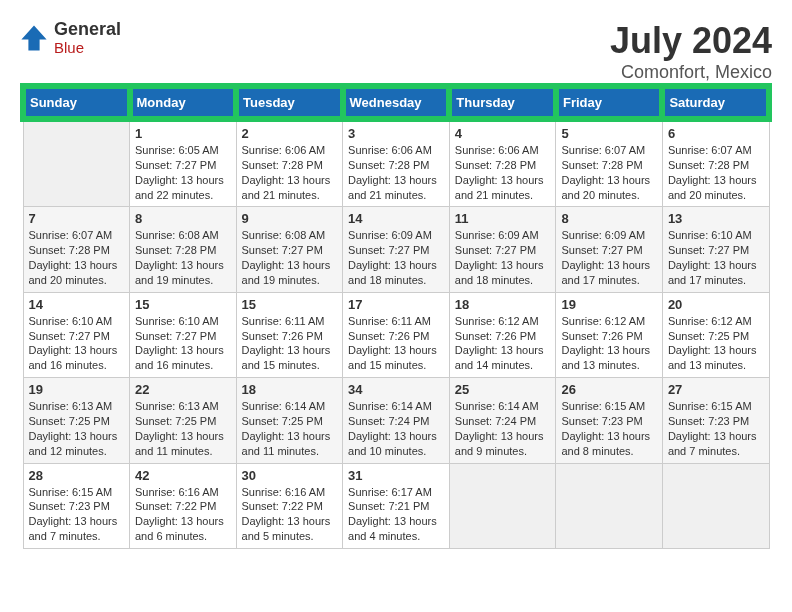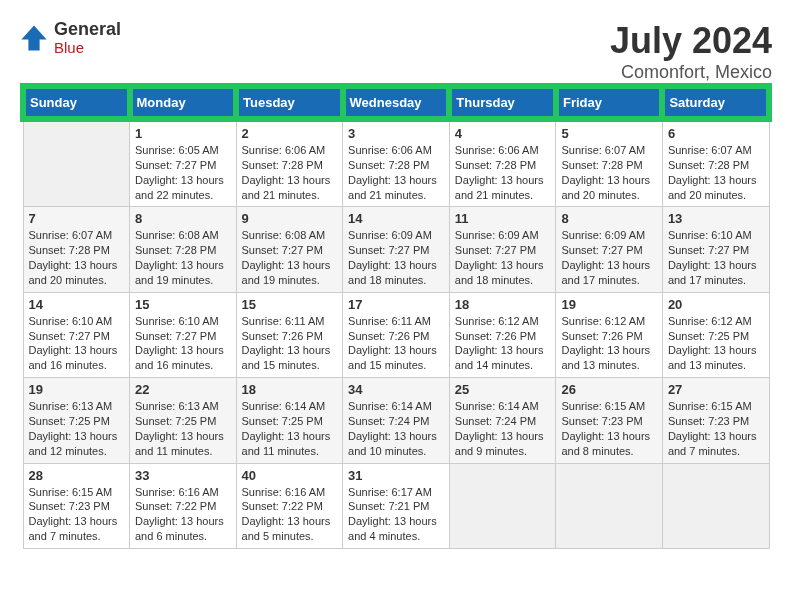--- a/index.html
+++ b/index.html
@@ -245,25 +245,25 @@
           <span class="day-number">27</span>
           <div class="cell-text">Sunrise: 6:15 AM<br>Sunset: 7:23 PM<br>Daylight: 13 hours and 7 minutes.</div>
         </td>
       </tr>
       <tr>
         <td>
           <span class="day-number">28</span>
           <div class="cell-text">Sunrise: 6:15 AM<br>Sunset: 7:23 PM<br>Daylight: 13 hours and 7 minutes.</div>
         </td>
         <td>
-          <span class="day-number">33</span>
+          <span class="day-number">42</span>
           <div class="cell-text">Sunrise: 6:16 AM<br>Sunset: 7:22 PM<br>Daylight: 13 hours and 6 minutes.</div>
         </td>
         <td>
-          <span class="day-number">40</span>
+          <span class="day-number">30</span>
           <div class="cell-text">Sunrise: 6:16 AM<br>Sunset: 7:22 PM<br>Daylight: 13 hours and 5 minutes.</div>
         </td>
         <td>
           <span class="day-number">31</span>
           <div class="cell-text">Sunrise: 6:17 AM<br>Sunset: 7:21 PM<br>Daylight: 13 hours and 4 minutes.</div>
         </td>
         <td class="empty-cell"></td>
         <td class="empty-cell"></td>
         <td class="empty-cell"></td>
       </tr>

